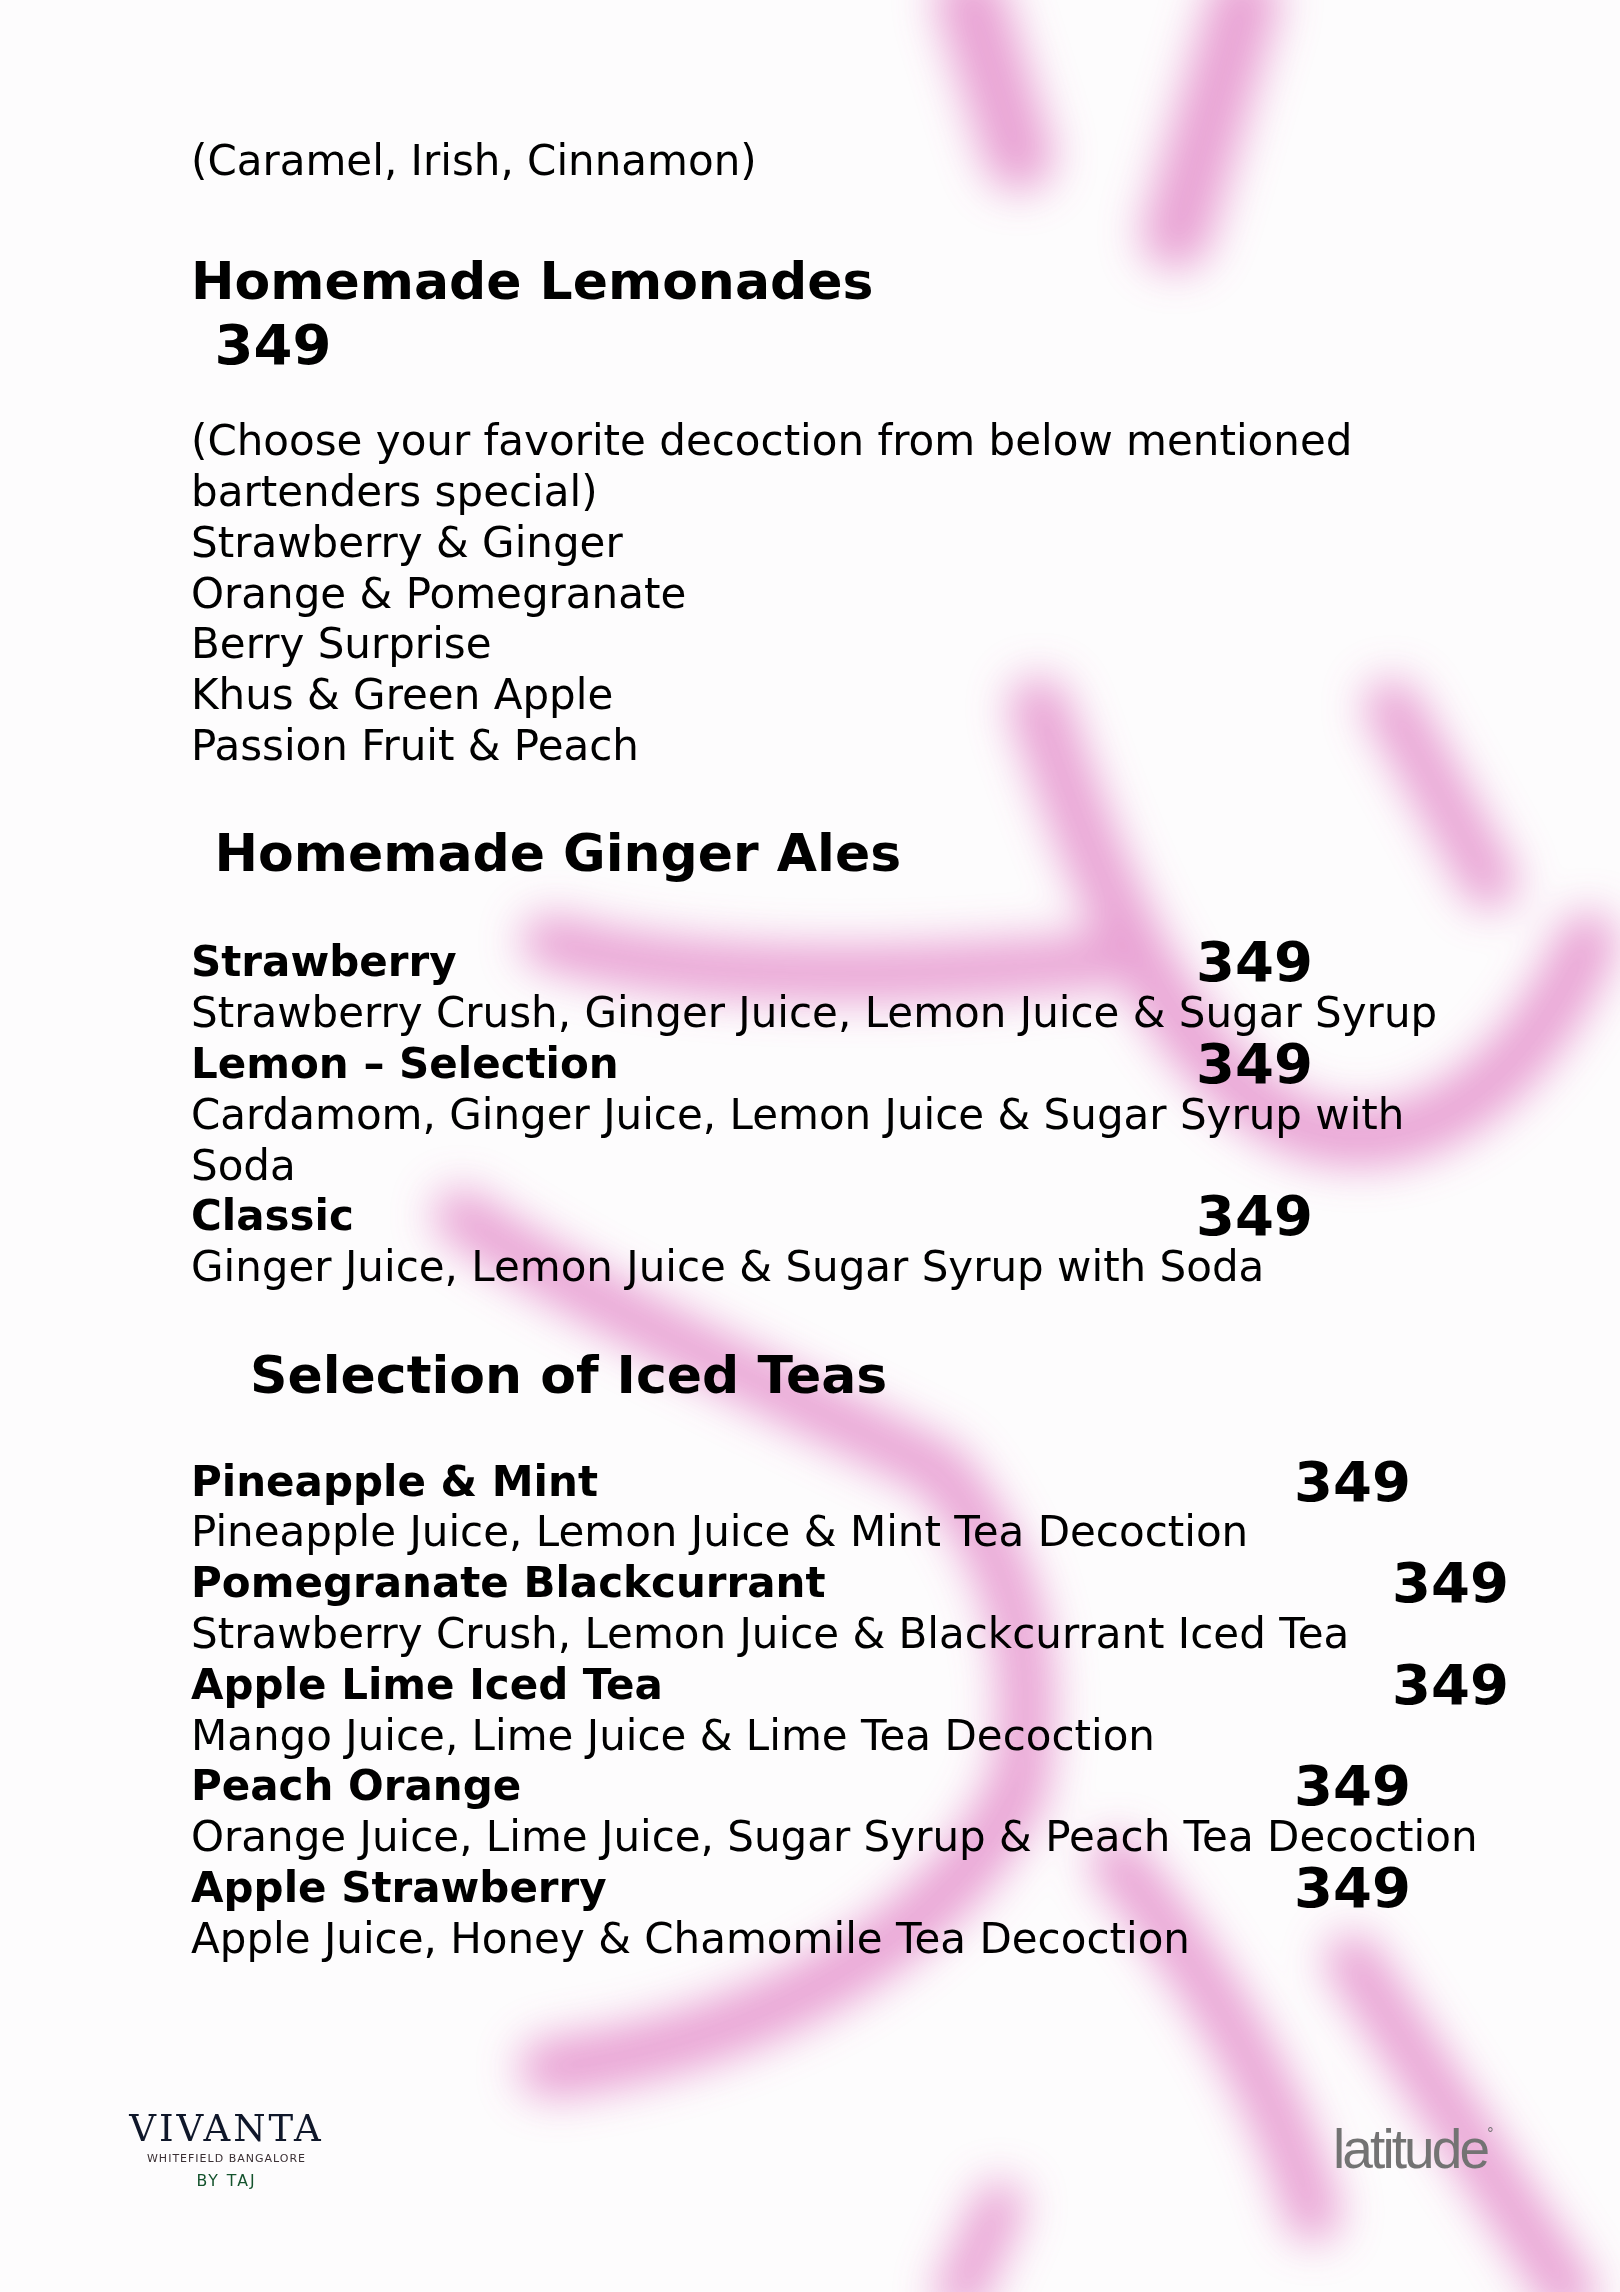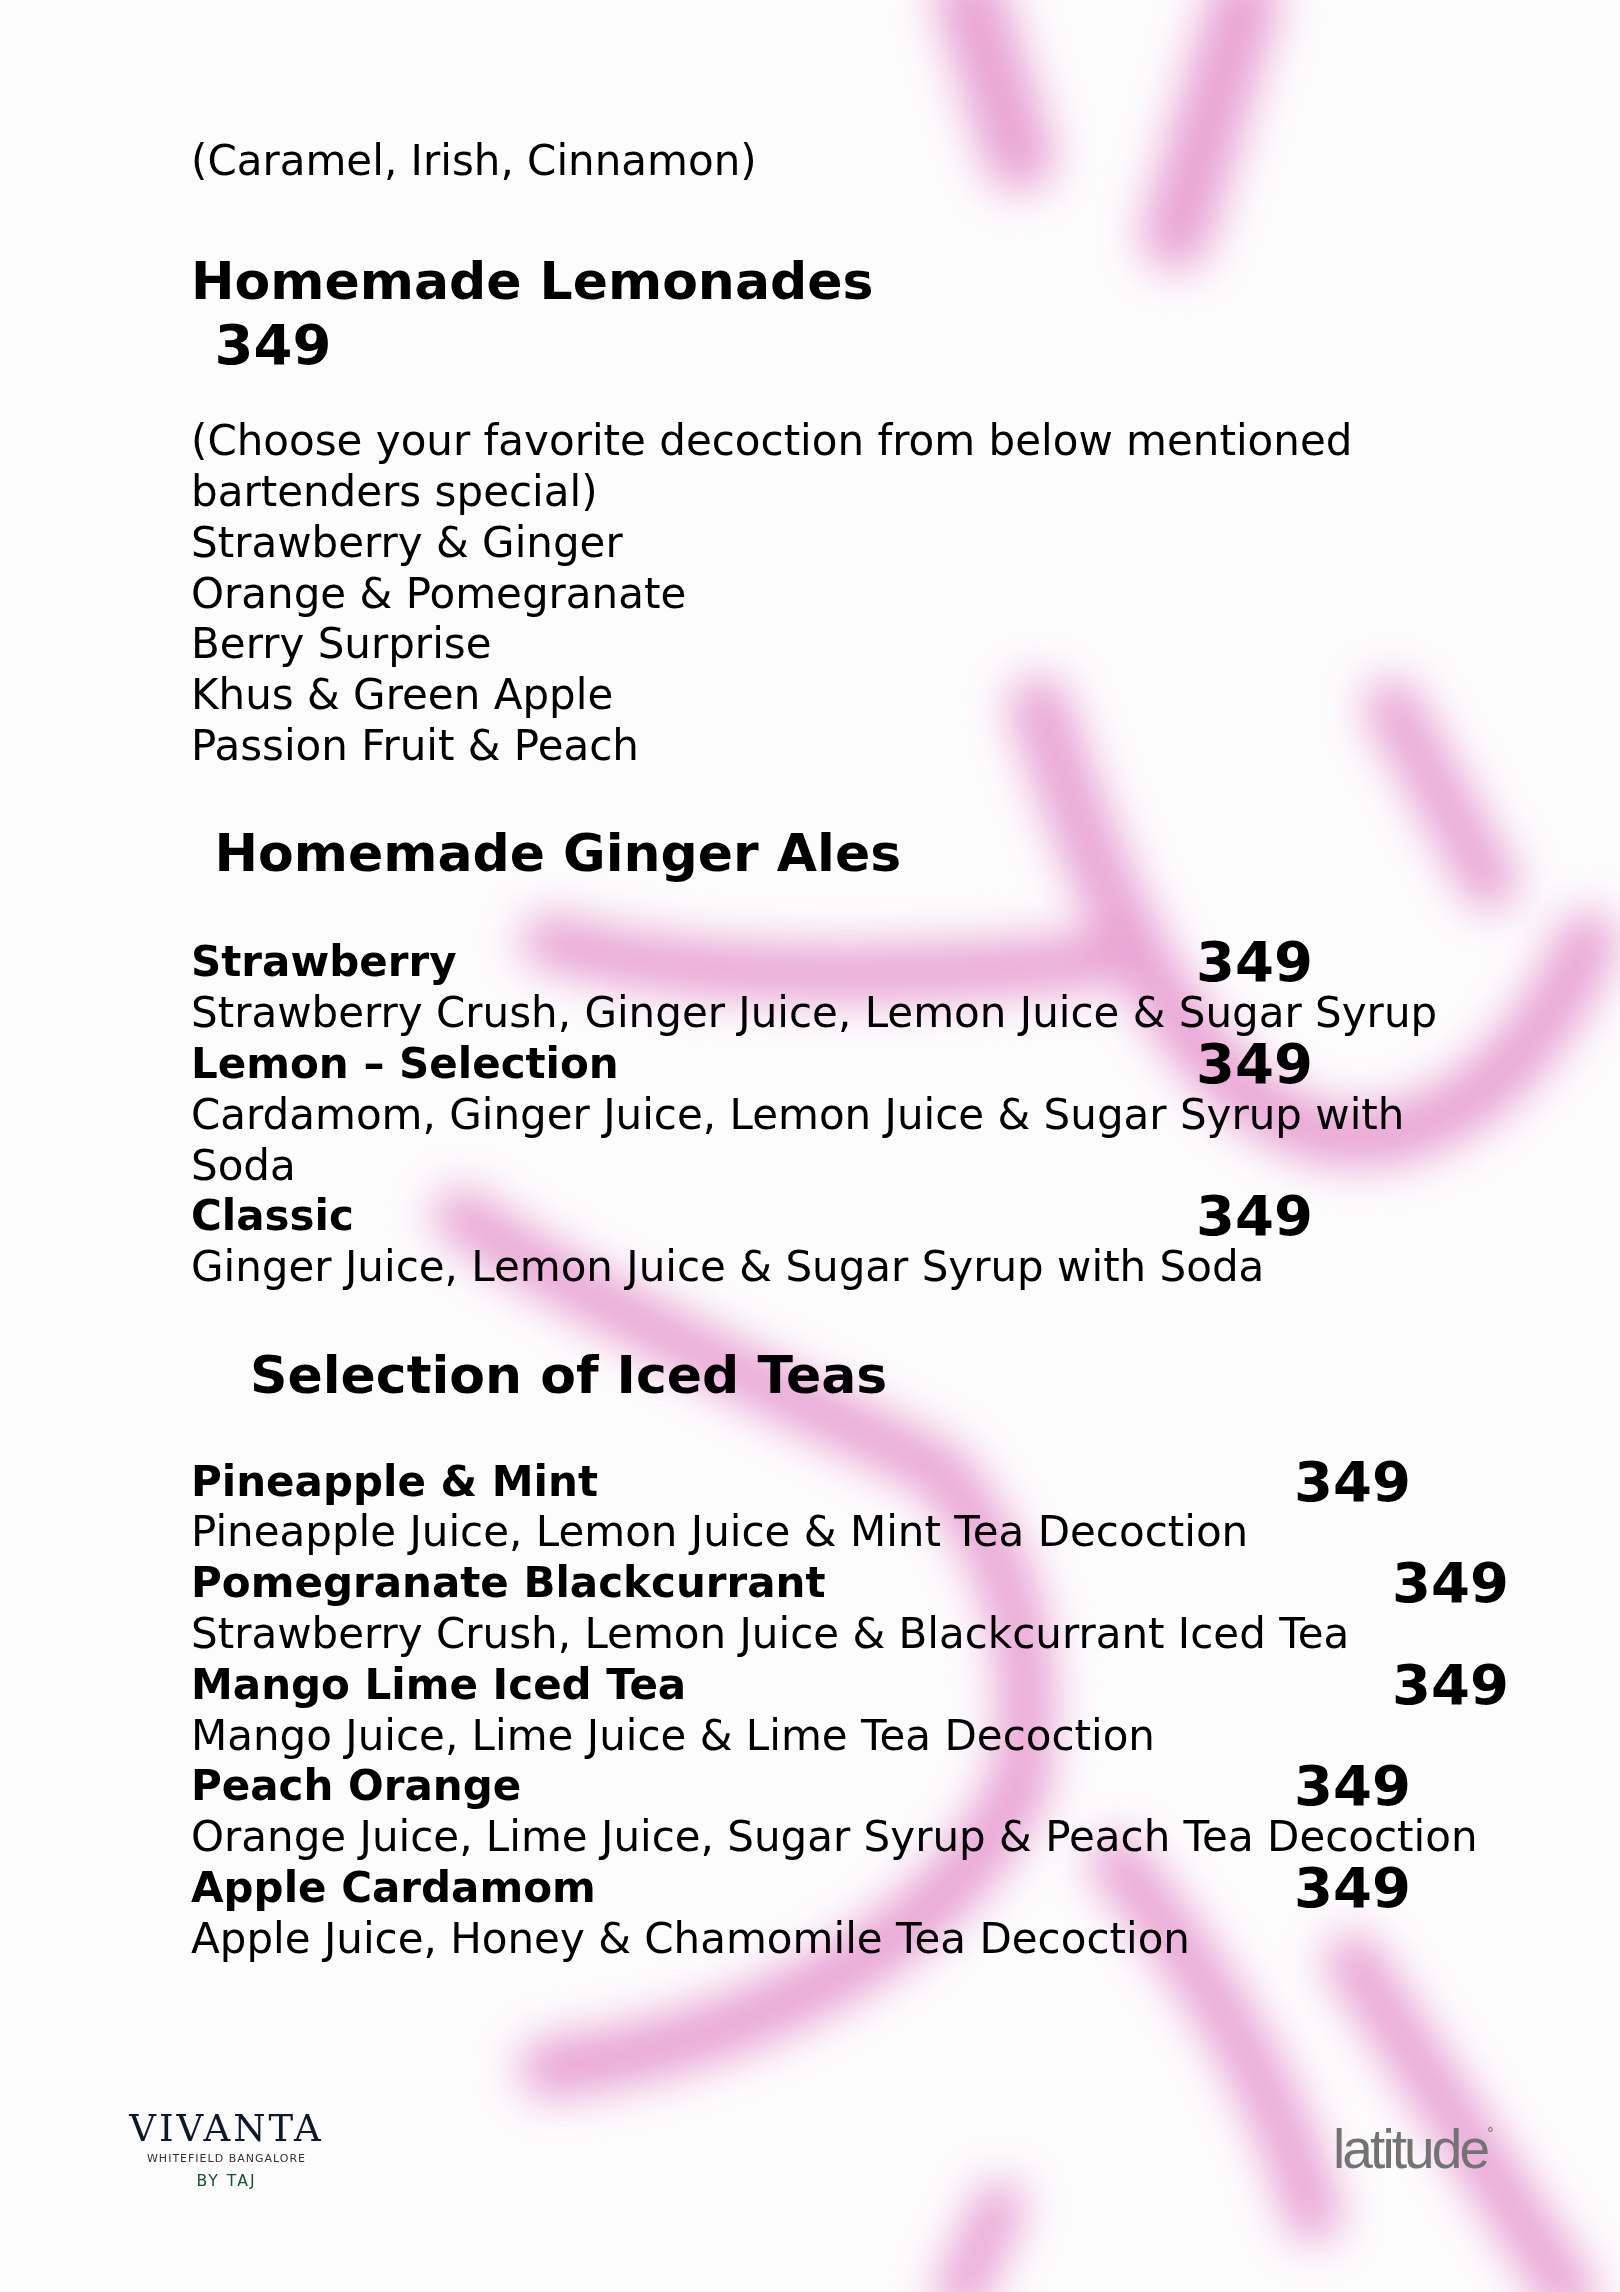--- a/index.html
+++ b/index.html
@@ -79,29 +79,29 @@
   <div class="abs h2" style="top:1345px; left:59px;">Selection of Iced Teas</div>
 
   <div class="abs bold txt" style="top:1456px;">Pineapple &amp; Mint</div>
   <div class="abs price txt" style="top:1456px; left:1103px;">349</div>
   <div class="abs txt" style="top:1506px;">Pineapple Juice, Lemon Juice &amp; Mint Tea Decoction</div>
 
   <div class="abs bold txt" style="top:1557px;">Pomegranate Blackcurrant</div>
   <div class="abs price txt" style="top:1557px; left:1201px;">349</div>
   <div class="abs txt" style="top:1608px;">Strawberry Crush, Lemon Juice &amp; Blackcurrant Iced Tea</div>
 
-  <div class="abs bold txt" style="top:1659px;">Mango Lime Iced Tea</div>
+  <div class="abs bold txt" style="top:1659px;">Apple Lime Iced Tea</div>
   <div class="abs price txt" style="top:1659px; left:1201px;">349</div>
   <div class="abs txt" style="top:1710px;">Mango Juice, Lime Juice &amp; Lime Tea Decoction</div>
 
   <div class="abs bold txt" style="top:1760px;">Peach Orange</div>
   <div class="abs price txt" style="top:1760px; left:1103px;">349</div>
   <div class="abs txt" style="top:1811px;">Orange Juice, Lime Juice, Sugar Syrup &amp; Peach Tea Decoction</div>
 
-  <div class="abs bold txt" style="top:1862px;">Apple Cardamom</div>
+  <div class="abs bold txt" style="top:1862px;">Apple Strawberry</div>
   <div class="abs price txt" style="top:1862px; left:1103px;">349</div>
   <div class="abs txt" style="top:1913px;">Apple Juice, Honey &amp; Chamomile Tea Decoction</div>
 </div>
 
 <div class="logo-vivanta">
   <div class="vivanta-main">VIVANTA</div>
   <div class="vivanta-sub">WHITEFIELD BANGALORE</div>
   <div class="vivanta-taj">BY TAJ</div>
 </div>
 

